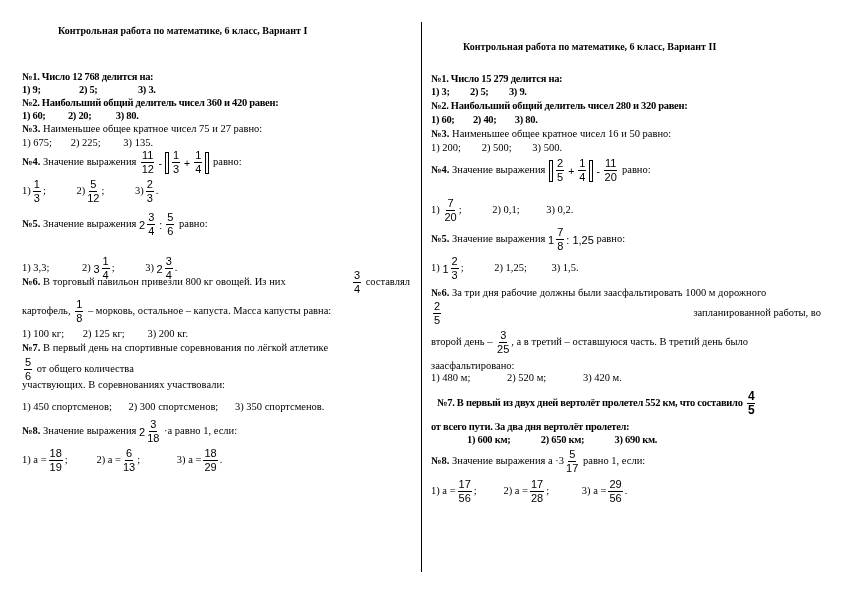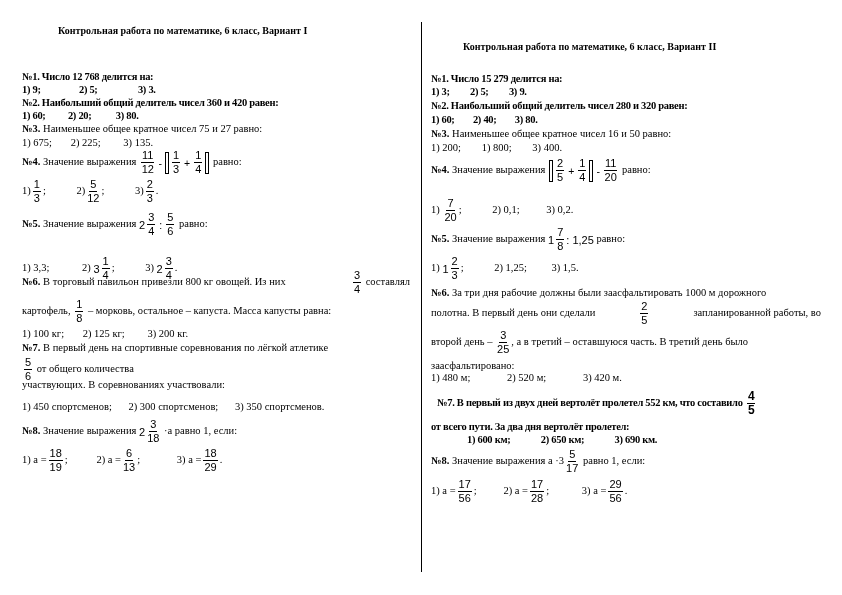--- a/index.html
+++ b/index.html
@@ -189,22 +189,22 @@
     <span>1) 60;</span><span class="gap" style="width:16px"></span>
     <span>2) 40;</span><span class="gap" style="width:16px"></span>
     <span>3) 80.</span>
   </div>
 
   <div class="line" style="top:128px;">
     <span class="bold">№3.</span><span> Наименьшее общее кратное чисел 16 и 50 равно:</span>
   </div>
   <div class="line" style="top:142px;">
     <span>1) 200;</span><span class="gap" style="width:18px"></span>
-    <span>1) 800;</span><span class="gap" style="width:18px"></span>
-    <span>3) 400.</span>
+    <span>2) 500;</span><span class="gap" style="width:18px"></span>
+    <span>3) 500.</span>
   </div>
 
   <div class="line" style="top:157px; line-height:26px;">
     <span class="bold">№4.</span><span> Значение выражения</span>
     <span class="brk"></span><span class="frac">
         <span class="num">2</span>
         <span class="den">5</span>
       </span><span class="op">+</span><span class="frac">
         <span class="num">1</span>
         <span class="den">4</span>
@@ -237,21 +237,20 @@
           <span class="den">3</span>
         </span><span>;</span></span><span class="gap" style="width:28px"></span>
     <span>2) 1,25;</span><span class="gap" style="width:22px"></span>
     <span>3) 1,5.</span>
   </div>
 
   <div class="line just" style="top:287px;">
     <span><span class="bold">№6.</span><span> За три дня рабочие должны были заасфальтировать 1000 м дорожного</span></span>
   </div>
   <div class="line just" style="top:300px; line-height:26px;">
-    <span>полотна. В первый день они сделали</span>
     <span><span class="frac">
           <span class="num">2</span>
           <span class="den">5</span>
         </span></span>
     <span>запланированной работы, во</span>
   </div>
   <div class="line just" style="top:329px; line-height:26px;">
     <span><span>второй день –</span> <span class="frac">
           <span class="num">3</span>
           <span class="den">25</span>

